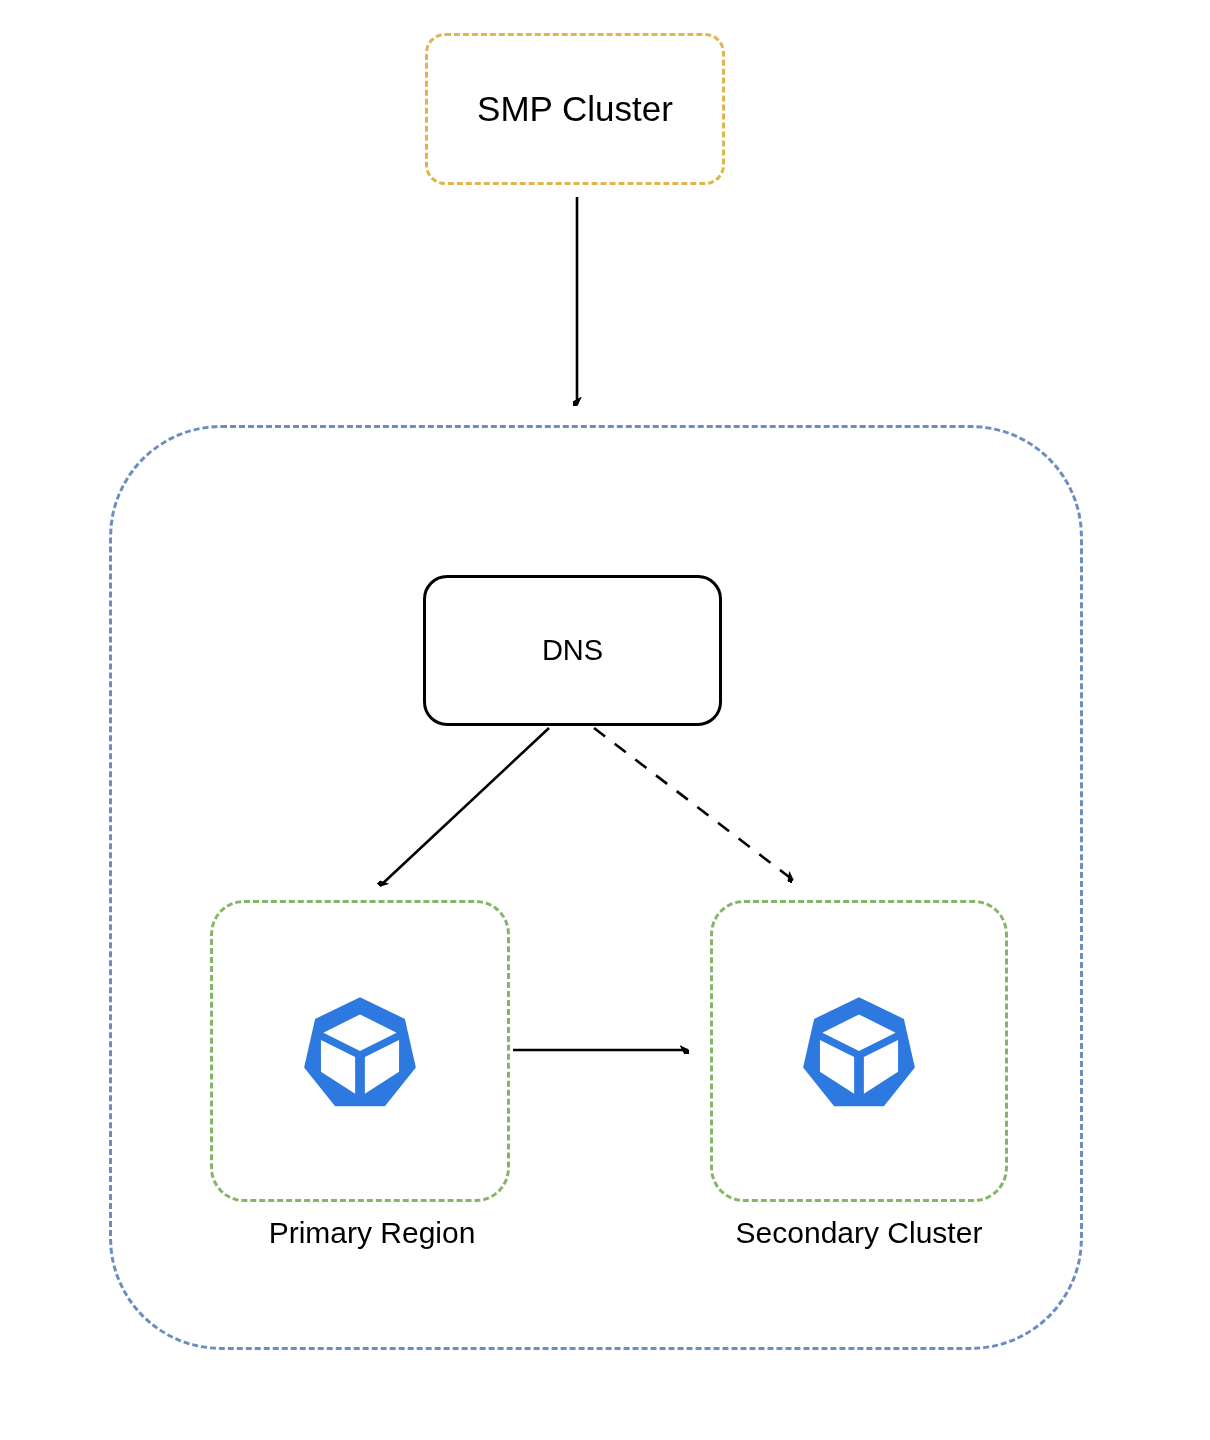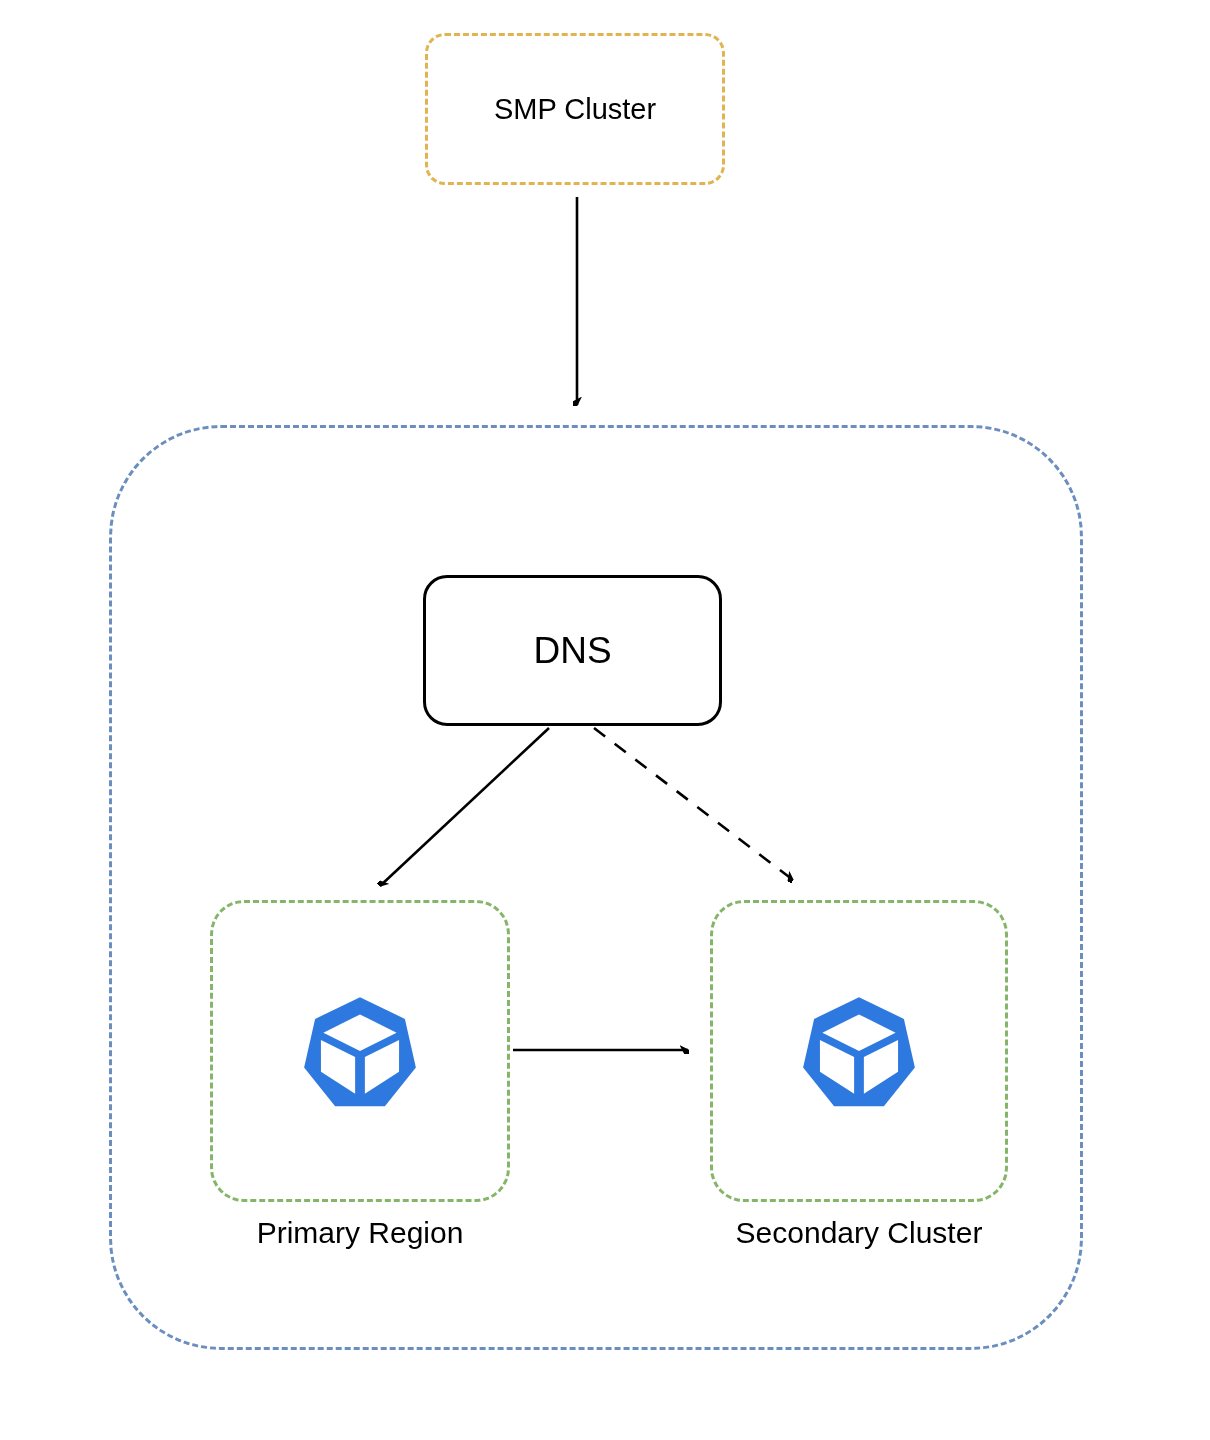--- a/index.html
+++ b/index.html
@@ -18,52 +18,52 @@
     align-items: center;
     justify-content: center;
     background: #ffffff;
     box-sizing: border-box;
     z-index: 1;
   }
   .node-smp {
     left: 425px; top: 33px; width: 300px; height: 152px;
     border: 3.5px dashed var(--smp-cluster-border, #E0B551);
     border-radius: 20px;
-    font-size: 29px;
+    font-size: 35px;
   }
   .outer-group {
     position: absolute;
     left: 109px; top: 425px; width: 974px; height: 925px;
     border: 3px dashed var(--outer-group-border, #6B8EBF);
     border-radius: 112px;
     box-sizing: border-box;
     background: transparent;
     z-index: 0;
   }
   .node-dns {
     left: 423px; top: 575px; width: 299px; height: 151px;
     border: 3px solid var(--dns-border, #000);
     border-radius: 24px;
-    font-size: 37px;
+    font-size: 29px;
   }
   .region-node {
     width: 300px; height: 302px;
     border: 3px dashed var(--region-border, #85B569);
     border-radius: 34px;
   }
   .node-primary  { left: 210px; top: 900px; }
   .node-secondary{ left: 710px; top: 900px; width: 298px; }
   .region-label {
     position: absolute;
     top: 1216px;
     text-align: center;
     font-size: 30px;
     z-index: 1;
   }
-  .label-primary   { left: 200px; width: 320px; }
+  .label-primary   { left: 212px; width: 320px; }
   .label-secondary { left: 699px; width: 320px; }
   .edges-layer {
     position: absolute;
     left: 0; top: 0;
     z-index: 2;
     pointer-events: none;
   }
   .edges-layer path.edge {
     stroke: var(--edge-color, #000);
     stroke-width: 2.6px;

